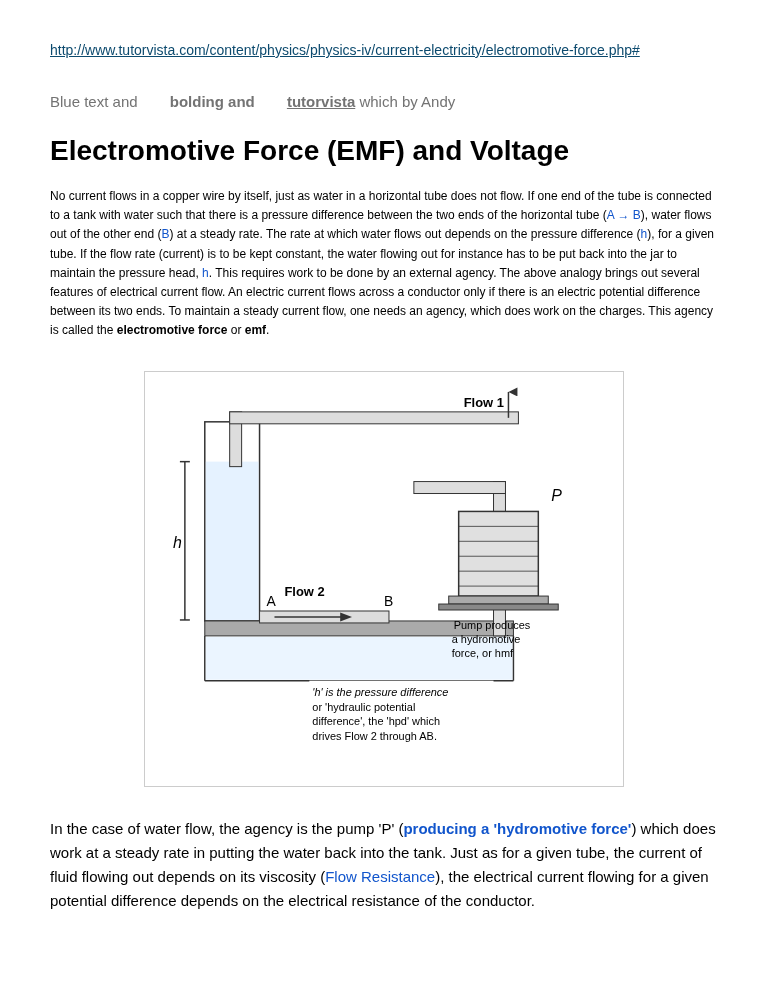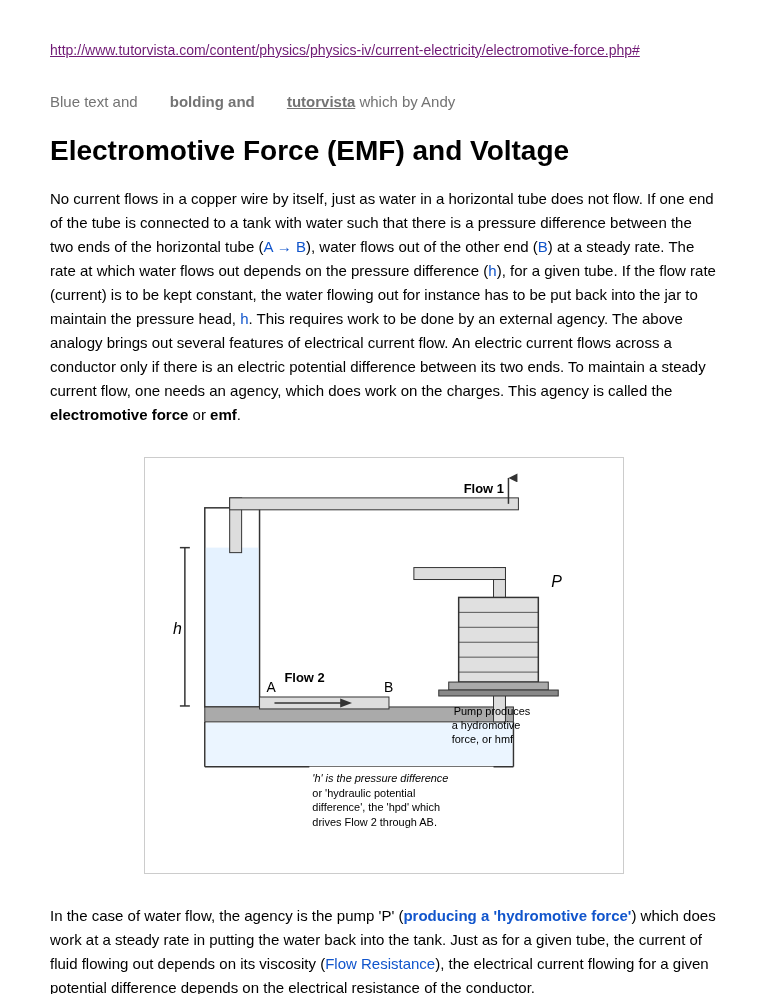--- a/index.html
+++ b/index.html
@@ -13,21 +13,21 @@
       font-size: 15px;
       color: #000;
       background: #fff;
       width: 768px;
       min-height: 994px;
       padding: 40px 50px 60px 50px;
       line-height: 1.5;
     }
 
     .url-link {
-      color: #701a75;
+      color: #0c4a6e;
       text-decoration: underline;
       font-size: 14px;
       display: block;
       margin-bottom: 30px;
       cursor: pointer;
     }
 
     .annotation-line {
       margin-bottom: 20px;
       font-size: 15px;
@@ -48,21 +48,21 @@
 
     .page-title {
       font-size: 28px;
       font-weight: bold;
       margin-bottom: 20px;
       line-height: 1.2;
       color: #000;
     }
 
     .main-paragraph {
-      font-size: 15px;
+      font-size: 12px;
       line-height: 1.6;
       margin-bottom: 30px;
       color: #000;
     }
 
     .inline-blue {
       color: #1155cc;
     }
 
     .inline-bold-blue {

